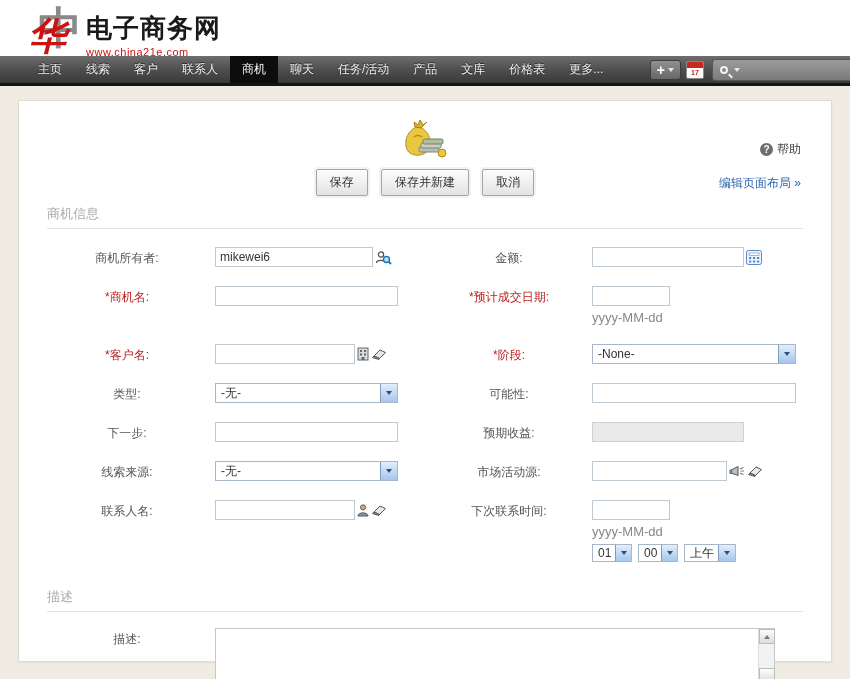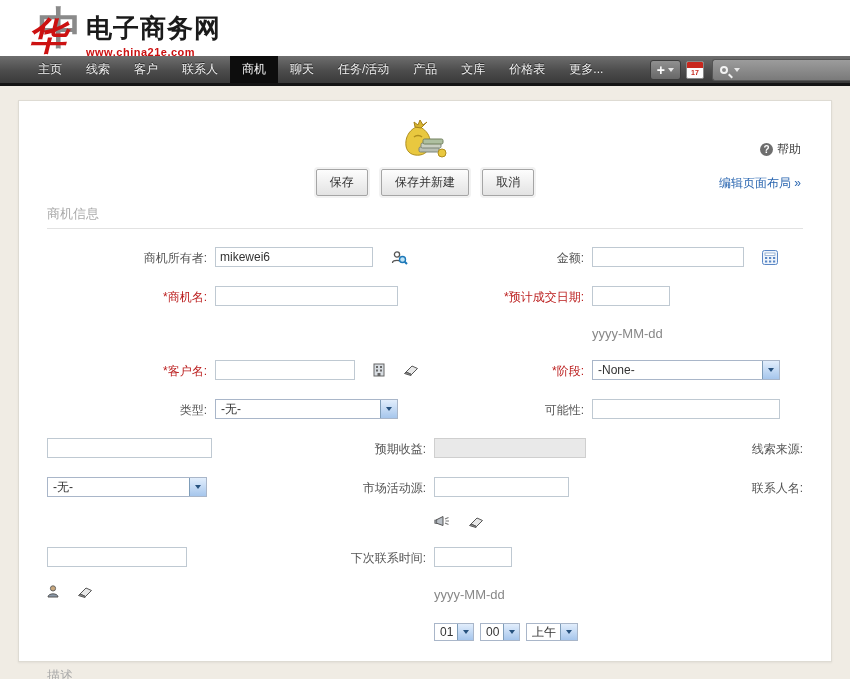--- a/index.html
+++ b/index.html
@@ -7,21 +7,21 @@
   body { font-family: "Liberation Sans", sans-serif; background: #f0ece4; font-size: 12px; color: #333; }
 
   
   .site-header { height: 56px; background: #fff; position: relative; }
   .logo { position: absolute; left: 26px; top: 3px; display: flex; align-items: flex-start; }
   .logo-mark { position: relative; width: 60px; height: 50px; font-family: "Liberation Serif", serif; font-weight: bold; }
   .logo-zhong { position: absolute; left: 12px; top: -4px; font-size: 44px; color: #8a8a8a; }
   .logo-hua { position: absolute; left: 2px; top: 8px; font-size: 38px; color: #cc1111; font-style: italic; }
   .logo-texts { padding-top: 8px; }
   .logo-name { font-size: 26px; font-weight: bold; color: #1a1a1a; letter-spacing: 1px; text-align: right; }
-  .logo-url { font-size: 11px; font-weight: bold; color: #cc1111; margin-top: 0px; letter-spacing: .5px; }
+  .logo-url { font-size: 11px; font-weight: normal; color: #cc1111; margin-top: 0px; letter-spacing: .5px; }
 
   
   .navbar { height: 30px; background: linear-gradient(#6e6e6e, #4c4c4c 55%, #3a3a3a); border-bottom: 3px solid #141414; position: relative; display: flex; align-items: flex-end; padding-left: 26px; }
   .nav-item { color: #f0f0f0; text-decoration: none; line-height: 27px; padding: 0 12px; font-size: 12px; text-shadow: 0 -1px 0 #222; }
   .nav-item.active { background: #0d0d0d; }
   .nav-right { position: absolute; right: 0; top: 0; height: 27px; display: flex; align-items: center; }
   .tb-btn { height: 20px; border: 1px solid #3c3c3c; border-radius: 3px; background: linear-gradient(#909090, #676767); color: #fff; display: flex; align-items: center; padding: 0 6px; margin-right: 5px; }
   .plus-glyph { font-size: 14px; font-weight: bold; line-height: 1; }
   .caret { width: 0; height: 0; border-left: 3px solid transparent; border-right: 3px solid transparent; border-top: 4px solid #e8e8e8; margin-left: 3px; }
   .cal-btn { width: 18px; height: 18px; background: #fdfdfd; border: 1px solid #888; border-radius: 2px; margin-right: 8px; overflow: hidden; }
@@ -40,27 +40,27 @@
   .help-ic { width: 13px; height: 13px; border-radius: 50%; background: #6e6e6e; color: #fff; font-size: 10px; font-weight: bold; text-align: center; line-height: 13px; display: inline-block; }
 
   .btn-row { margin-top: 4px; text-align: center; position: relative; height: 26px; }
   .btn { display: inline-block; padding: 4px 13px; font-size: 12px; color: #333; background: linear-gradient(#fdfdfd, #e3e3e3); border: 1px solid #a5a5a5; border-radius: 2px; box-shadow: 0 0 0 2px #f2f2f2; margin: 0 5px; cursor: pointer; font-family: "Liberation Sans", sans-serif; }
   .edit-layout { position: absolute; right: 2px; top: 6px; color: #2a66b0; text-decoration: none; font-size: 12px; }
 
   .section-hd { margin-top: 10px; color: #a9a9a9; font-size: 13px; padding-bottom: 5px; border-bottom: 1px solid #e2e2e2; }
 
   
   .form-grid { display: grid; grid-template-columns: 160px minmax(0,1fr) 150px minmax(0,1fr); column-gap: 8px; row-gap: 19px; margin-top: 18px; align-items: start; }
-  .flabel { text-align: right; color: #555; padding-top: 3px; }
+  .flabel { text-align: center; color: #555; padding-top: 3px; }
   .flabel.req { color: #bb1e1e; }
-  .fcell { display: flex; align-items: center; gap: 18px; flex-wrap: wrap; }
+  .fcell { display: flex; align-items: center; gap: 2px; flex-wrap: wrap; }
   .tx { height: 20px; border: 1px solid #bfc9d2; padding: 2px 4px; font-size: 12px; font-family: "Liberation Sans", sans-serif; color: #333; background: #fff; }
   .tx.ro { background: #e9e9e9; border-color: #cfcfcf; }
   .w183 { width: 183px; } .w158 { width: 158px; } .w140 { width: 140px; }
-  .w152 { width: 152px; } .w188 { width: 188px; } .w135 { width: 135px; } .w78 { width: 78px; }
+  .w152 { width: 152px; } .w188 { width: 204px; } .w135 { width: 135px; } .w78 { width: 78px; }
 
   .sel { height: 20px; border: 1px solid #a9b6c9; background: #fff; display: inline-flex; align-items: center; justify-content: space-between; padding-left: 5px; cursor: pointer; }
   .sel-val { color: #333; }
   .sel-arrow { width: 17px; height: 18px; margin-left: 4px; background: linear-gradient(#e2eefc, #a6c6ec); border-left: 1px solid #7f9db9; display: flex; align-items: center; justify-content: center; }
   .tri-dn { width: 0; height: 0; border-left: 3px solid transparent; border-right: 3px solid transparent; border-top: 4px solid #27527e; }
   .hint { color: #888; font-size: 13px; width: 100%; margin-top: 2px; }
   .time-row { display: flex; gap: 6px; width: 100%; margin-top: 3px; }
   .sel.small { height: 18px; }
   .sel.small .sel-arrow { height: 16px; }
 
@@ -233,20 +233,21 @@
         <span class="sel-arrow">
             <span class="tri-dn"></span>
           </span>
       </div>
     </div>
     <div class="flabel">可能性:</div>
     <div class="fcell">
       <input class="tx w188" value="" style="">
     </div>
 
+    <div class="flabel">下一步:</div>
     <div class="fcell">
       <input class="tx w183" value="" style="">
     </div>
     <div class="flabel">预期收益:</div>
     <div class="fcell">
       <input class="tx ro w152" readonly="" value="" style="">
     </div>
 
     <div class="flabel">线索来源:</div>
     <div class="fcell">

